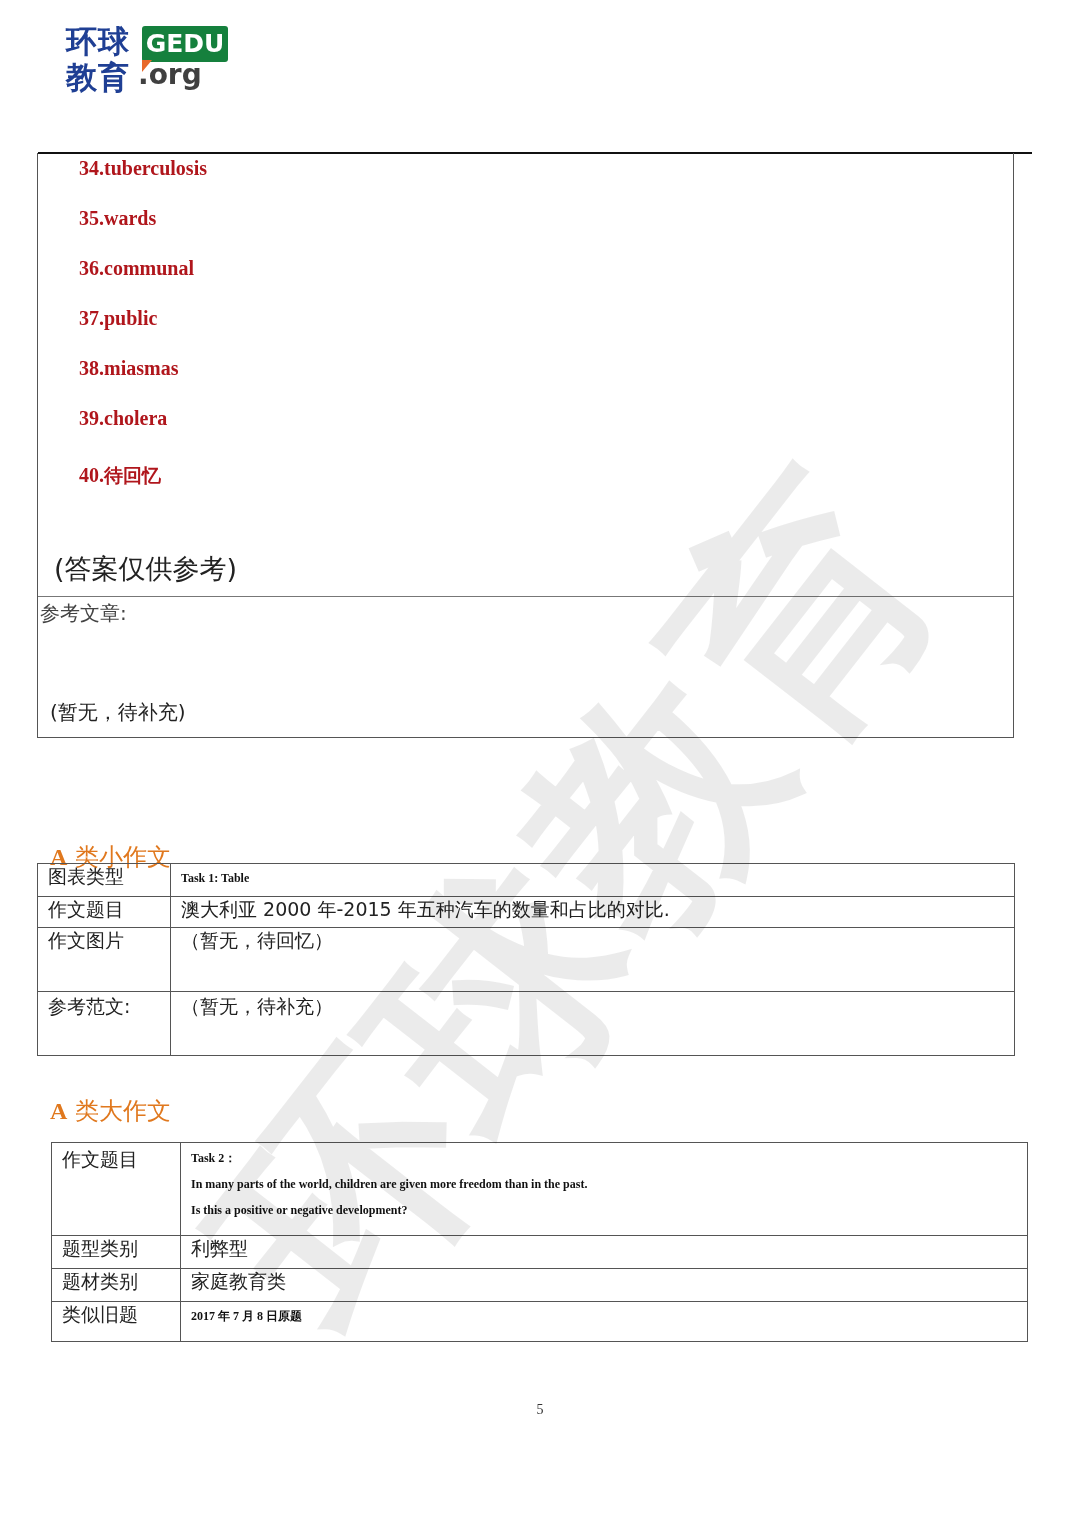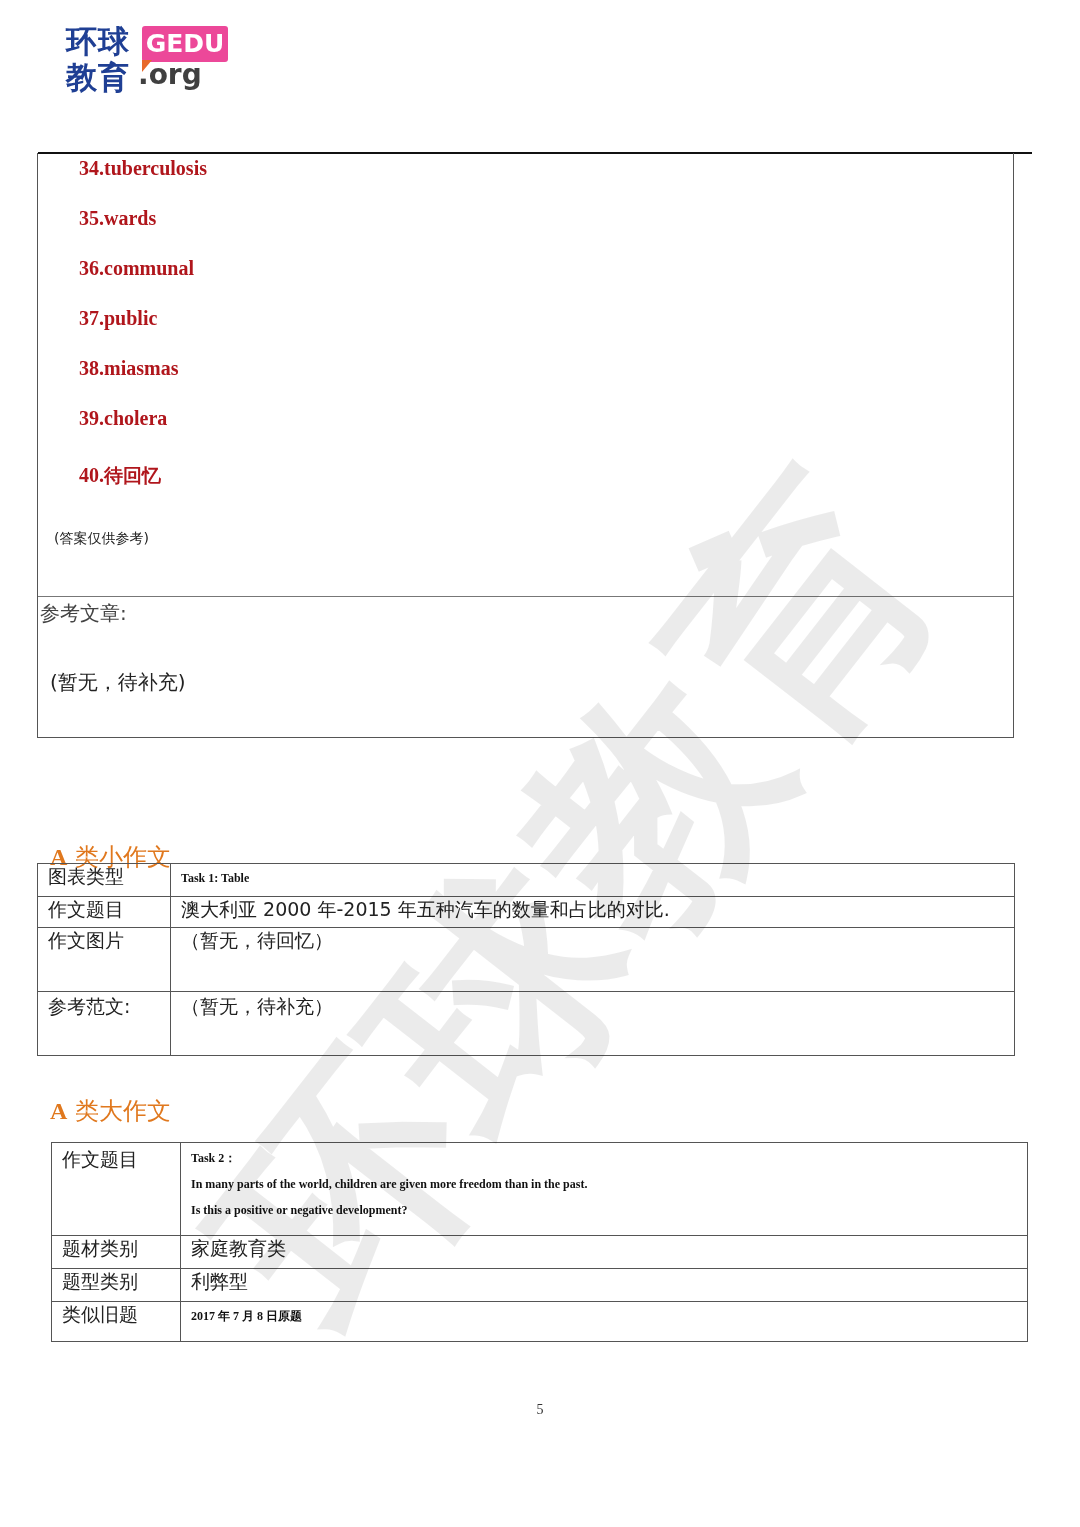--- a/index.html
+++ b/index.html
@@ -4,21 +4,21 @@
 <style>
   html, body { margin: 0; padding: 0; background: #ffffff; }
   body {
     width: 1080px; height: 1527px; position: relative; overflow: hidden;
     font-family: "DejaVu Sans", sans-serif; color: #111;
   }
   .logo { position: absolute; left: 66px; top: 24px; width: 170px; height: 72px; }
   .logo .cn { position: absolute; left: 0; top: 0; font-weight: bold; color: #1f3f94; font-size: 31px; line-height: 34px; letter-spacing: 1px; font-family: "DejaVu Sans", sans-serif; }
   .logo .cn div { height: 36px; }
   .logo .gedu-box {
-    position: absolute; left: 76px; top: 2px; width: 86px; height: 36px; background: #ec4899; border-radius: 3px;
+    position: absolute; left: 76px; top: 2px; width: 86px; height: 36px; background: #15803d; border-radius: 3px;
     color: #fff; font-weight: bold; font-size: 25px; line-height: 36px; text-align: center; font-family: "DejaVu Sans", sans-serif;
   }
   .logo .gedu-tail { position: absolute; left: 76px; top: 36px; width: 0; height: 0; border-left: 10px solid #e8692a; border-bottom: 12px solid transparent; }
   .logo .org { position: absolute; left: 72px; top: 34px; color: #404040; font-size: 28px; font-weight: bold; font-family: "DejaVu Sans", sans-serif; text-align: right; }
   .wm-wrap { position: absolute; left: 150px; top: 1190px; transform: rotate(-52deg); transform-origin: left top; }
 
   .top-rule { position: absolute; left: 38px; top: 152px; width: 994px; height: 2px; background: #111; }
 
   .answer-box { position: absolute; left: 37px; top: 153px; width: 977px; height: 585px; border: 1px solid #555; border-top: none; box-sizing: border-box; }
   .answer-box .divider { position: absolute; left: 0; right: 0; top: 443px; height: 1px; background: #777; }
@@ -57,24 +57,24 @@
 <div class="top-rule"></div>
 
 <div class="answer-box">
   <div class="ans" style="top:3px"><span>34.</span><span>tuberculosis</span></div>
   <div class="ans" style="top:53px"><span>35.</span><span>wards</span></div>
   <div class="ans" style="top:103px"><span>36.</span><span>communal</span></div>
   <div class="ans" style="top:153px"><span>37.</span><span>public</span></div>
   <div class="ans" style="top:203px"><span>38.</span><span>miasmas</span></div>
   <div class="ans" style="top:253px"><span>39.</span><span>cholera</span></div>
   <div class="ans" style="top:310px"><span>40.</span><span class="ans-cn">待回忆</span></div>
-  <div class="note" style="left:16px; top:377px; font-size:14px;text-align:right;">(答案仅供参考)</div>
+  <div class="note" style="left:16px; top:398px; font-size:27px;text-align:right;">(答案仅供参考)</div>
   <div class="divider"></div>
   <div class="note" style="left:2px; top:447px; color:#444;">参考文章:</div>
-  <div class="note" style="left:12px; top:516px;">(暂无，待补充)</div>
+  <div class="note" style="left:12px; top:546px;">(暂无，待补充)</div>
 </div>
 
 <div class="section-title" style="top:829px">
   <b>A</b> <span>类小作文</span>
 </div>
 <table class="t" style="left:37px; top:863px; width:978px;">
   <colgroup>
       <col style="width:133px">
       <col>
     </colgroup>
@@ -109,26 +109,26 @@
   <tbody>
       <tr style="height:93px">
     <td class="k" style="padding-top:4px">作文题目</td>
     <td style="padding-top:2px; line-height:26px;">
       <div class="serif">Task 2：</div>
       <div class="serif">In many parts of the world, children are given more freedom than in the past.</div>
       <div class="serif">Is this a positive or negative development?</div>
     </td>
   </tr>
   <tr style="height:33px">
+    <td class="k">题型类别</td>
+    <td><span class="cn">利弊型</span></td>
+  </tr>
+  <tr style="height:33px">
     <td class="k">题材类别</td>
     <td><span class="cn">家庭教育类</span></td>
-  </tr>
-  <tr style="height:33px">
-    <td class="k">题型类别</td>
-    <td><span class="cn">利弊型</span></td>
   </tr>
   <tr style="height:40px">
     <td class="k">类似旧题</td>
     <td><span class="serif">2017 年 7 月 8 日原题</span></td>
   </tr>
 </tbody>
   </table>
 
 <div class="wm-wrap">
   <div style="font-size:240px; color:rgba(0,0,0,0.08); font-weight:bold; white-space:nowrap; letter-spacing:6px; font-family:'DejaVu Sans', sans-serif;">环球教育</div>

